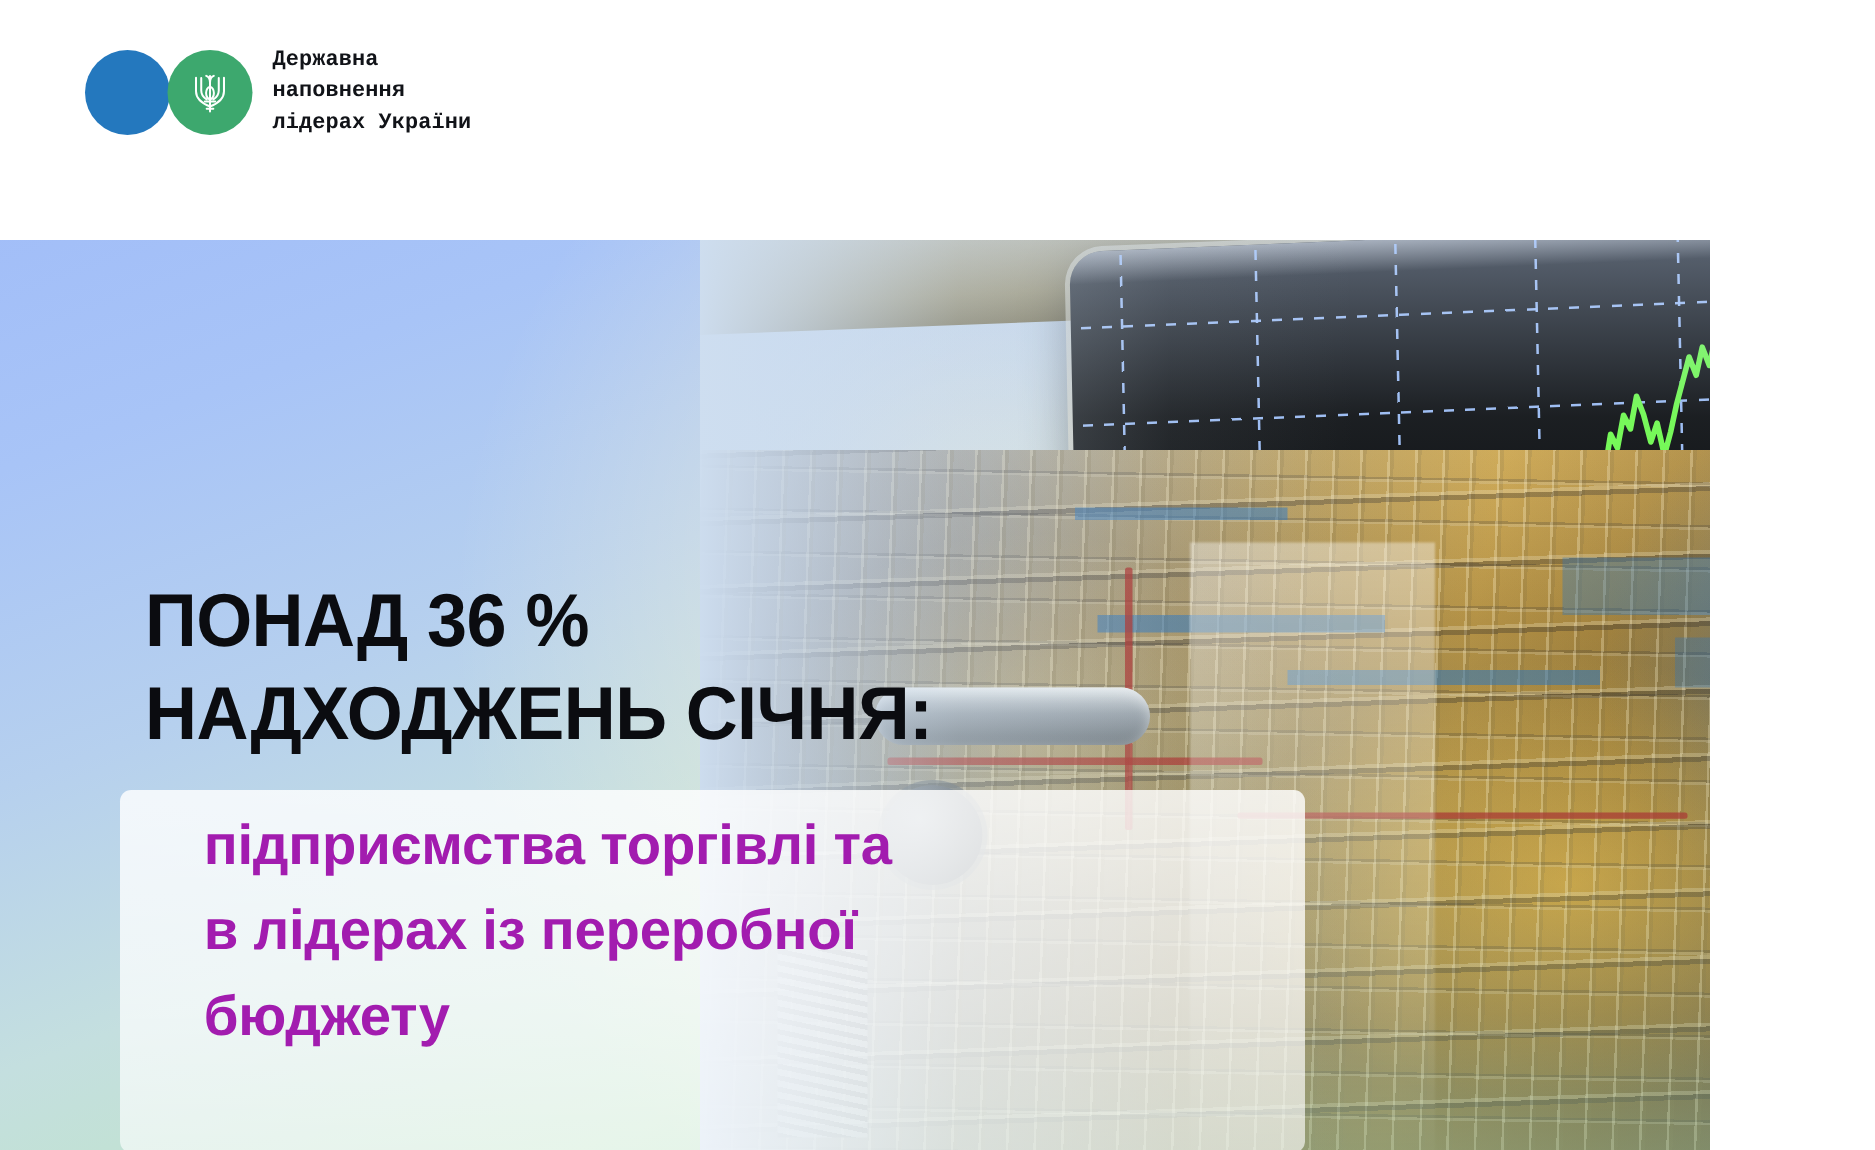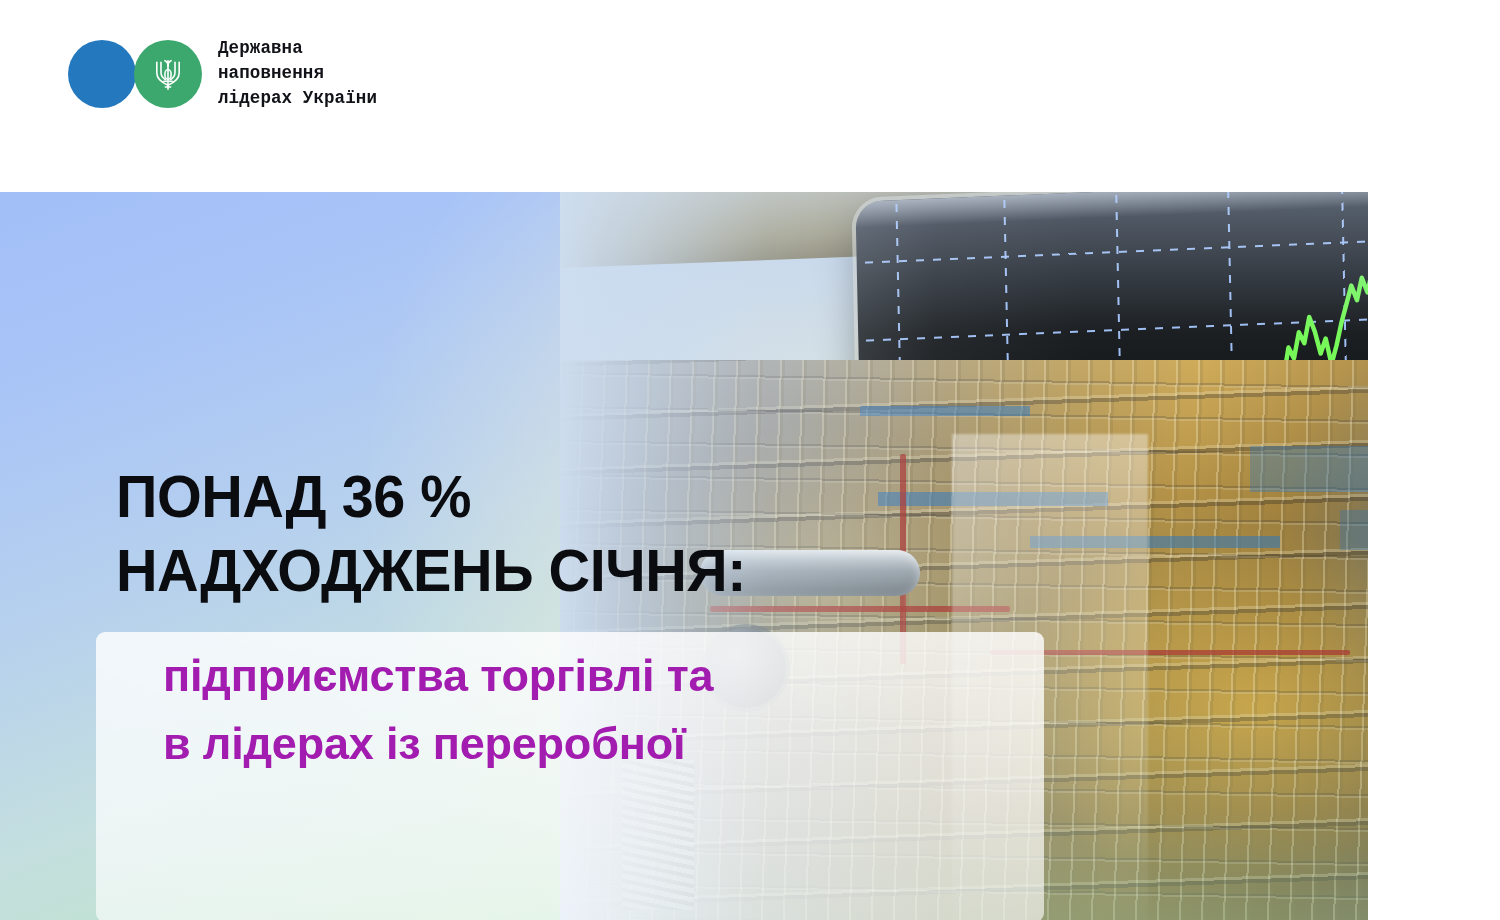--- a/index.html
+++ b/index.html
@@ -341,16 +341,17 @@
     <div class="headline">
       <span class="l1">ПОНАД 36 %</span>
       <span class="l2">НАДХОДЖЕНЬ СІЧНЯ:</span>
     </div>
 
     <div class="panel"></div>
 
     <div class="subhead">
       <span>підприємства торгівлі та</span>
       <span>в лідерах із переробної</span>
+      <span>бюджету</span>
     </div>
 
   </div>
 </div>
 
 </body></html>

